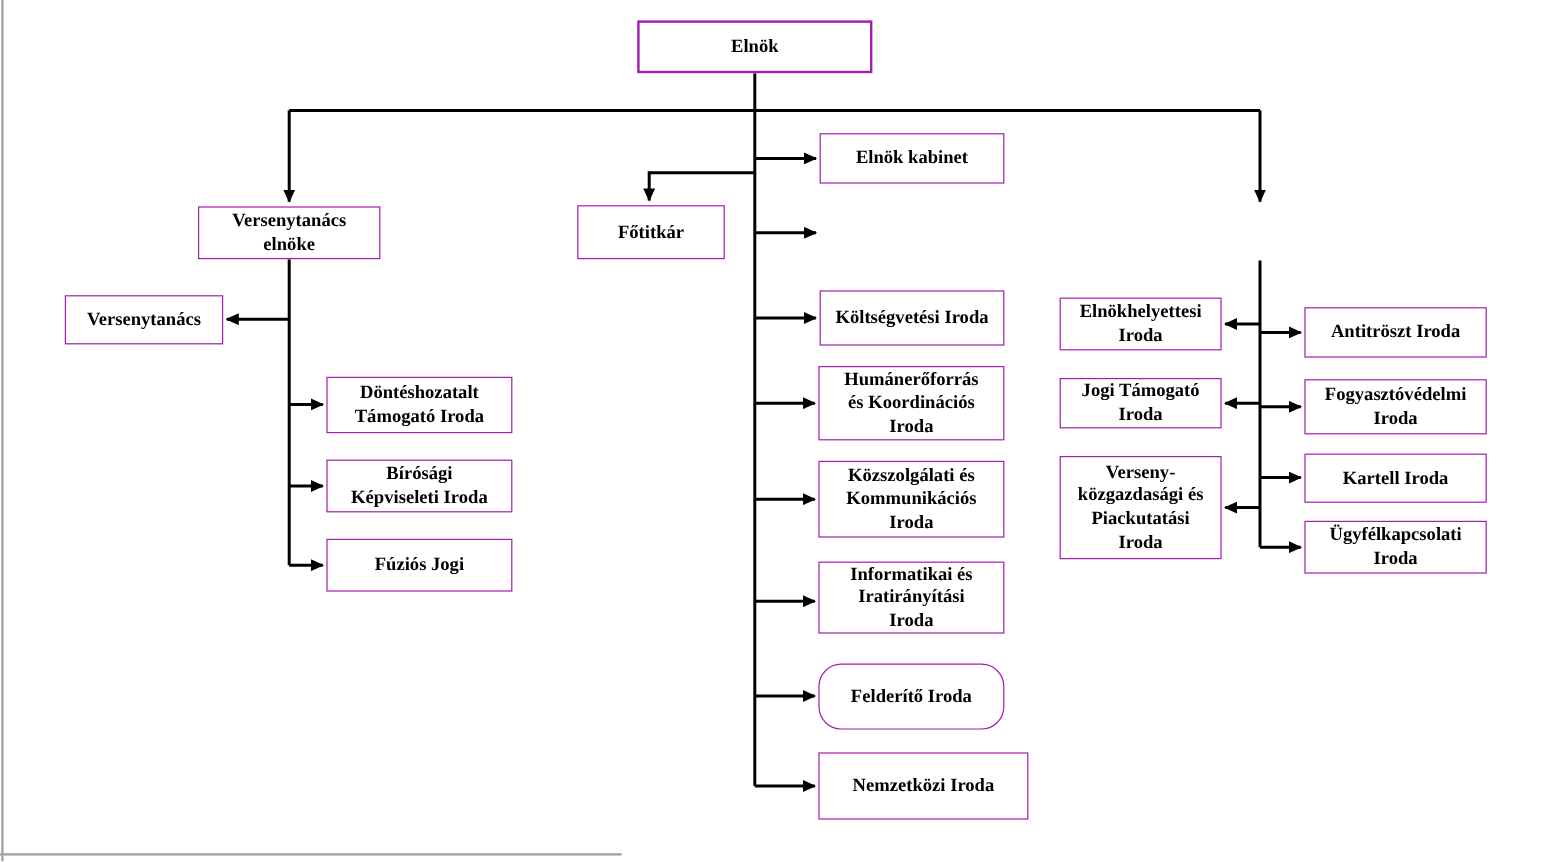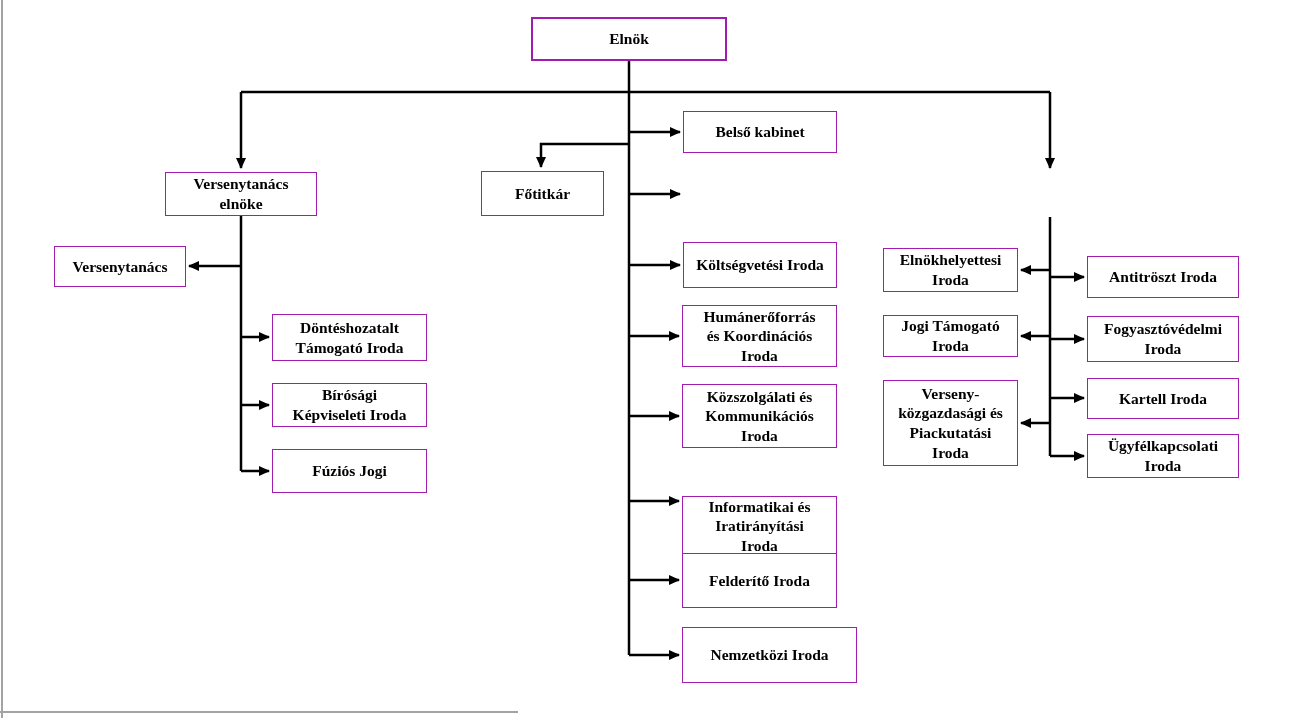--- a/index.html
+++ b/index.html
@@ -71,32 +71,32 @@
   <div class="node root" style="left:531px; top:17px;  width:196px; height:44px;">Elnök</div>
   <div class="node" style="left:165px; top:172px; width:152px; height:44px;">Versenytanács
 elnöke</div>
   <div class="node" style="left:54px;  top:246px; width:132px; height:41px;">Versenytanács</div>
   <div class="node" style="left:272px; top:314px; width:155px; height:47px;">Döntéshozatalt
 Támogató Iroda</div>
   <div class="node" style="left:272px; top:383px; width:155px; height:44px;">Bírósági
 Képviseleti Iroda</div>
   <div class="node" style="left:272px; top:449px; width:155px; height:44px;">Fúziós Jogi</div>
   <div class="node" style="left:481px; top:171px; width:123px; height:45px;">Főtitkár</div>
-  <div class="node" style="left:683px; top:111px; width:154px; height:42px;">Belső kabinet</div>
+  <div class="node" style="left:683px; top:111px; width:154px; height:42px;">Elnök kabinet</div>
   <div class="node" style="left:683px; top:242px; width:154px; height:46px;">Költségvetési Iroda</div>
   <div class="node" style="left:682px; top:305px; width:155px; height:62px;">Humánerőforrás
 és Koordinációs
 Iroda</div>
   <div class="node" style="left:682px; top:384px; width:155px; height:64px;">Közszolgálati és
 Kommunikációs
 Iroda</div>
-  <div class="node" style="left:682px; top:468px; width:155px; height:60px;margin-top:28px;">Informatikai és
+  <div class="node" style="left:682px; top:468px; width:155px; height:60px;">Informatikai és
 Iratirányítási
 Iroda</div>
-  <div class="node" style="left:682px; top:553px; width:155px; height:55px;">Felderítő Iroda</div>
+  <div class="node" style="left:682px; top:553px; width:155px; height:55px;border-radius:19px;">Felderítő Iroda</div>
   <div class="node" style="left:682px; top:627px; width:175px; height:56px;">Nemzetközi Iroda</div>
   <div class="node" style="left:883px; top:248px; width:135px; height:44px;">Elnökhelyettesi
 Iroda</div>
   <div class="node" style="left:883px; top:315px; width:135px; height:42px;">Jogi Támogató
 Iroda</div>
   <div class="node" style="left:883px; top:380px; width:135px; height:86px;">Verseny-
 közgazdasági és
 Piackutatási
 Iroda</div>
   <div class="node" style="left:1087px; top:256px; width:152px; height:42px;">Antitröszt Iroda</div>

